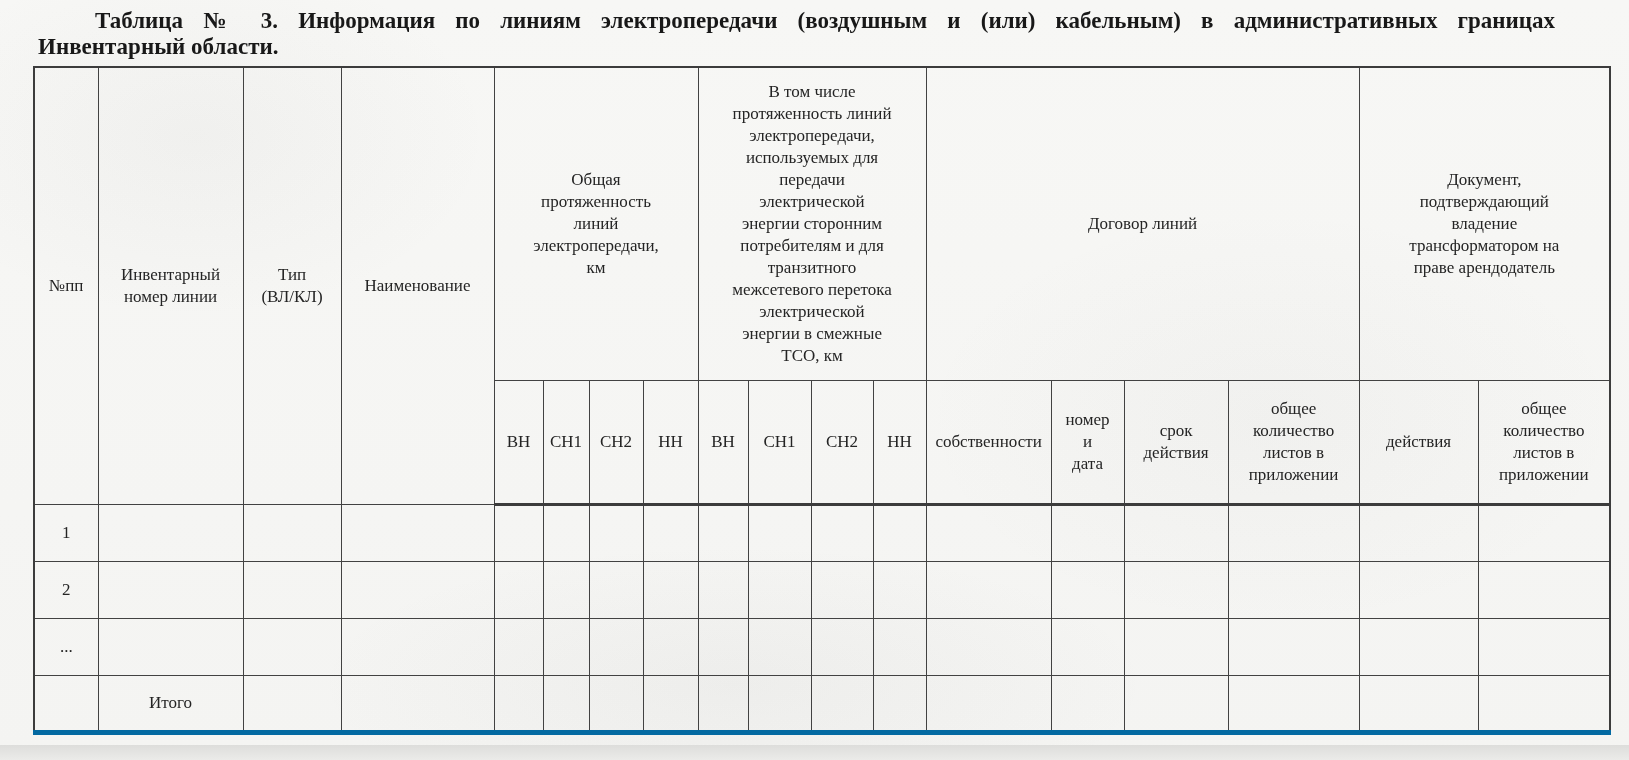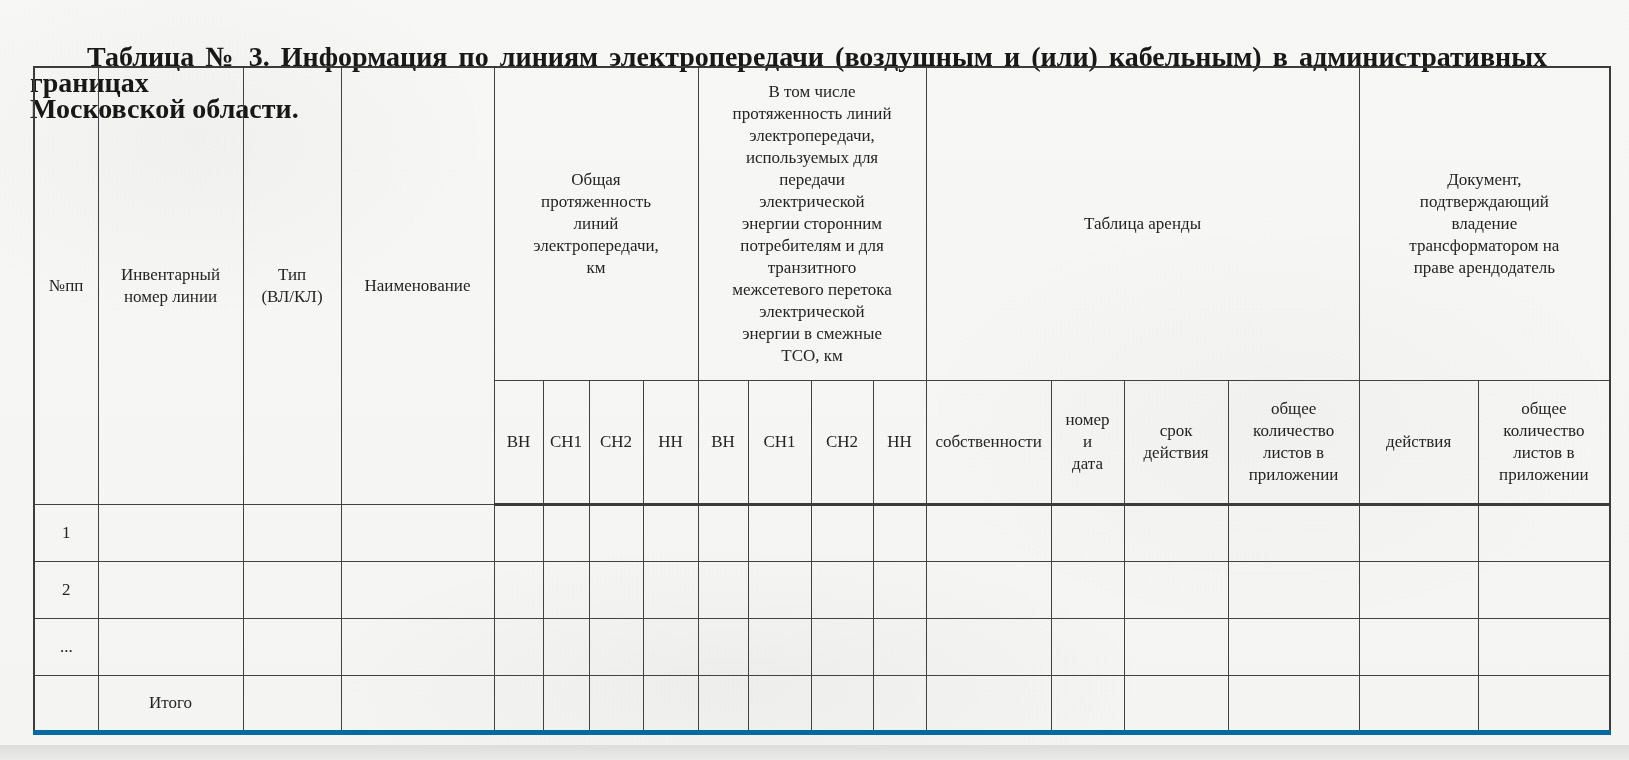--- a/index.html
+++ b/index.html
@@ -16,28 +16,27 @@
       radial-gradient(ellipse 420px 260px at 12% 18%, rgba(120,120,118,0.05), rgba(0,0,0,0) 70%),
       radial-gradient(ellipse 500px 300px at 78% 55%, rgba(120,120,118,0.04), rgba(0,0,0,0) 70%),
       radial-gradient(ellipse 600px 200px at 45% 90%, rgba(110,110,108,0.05), rgba(0,0,0,0) 70%),
       linear-gradient(#f7f7f5, #f4f4f2);
     font-family: "Liberation Serif", "DejaVu Serif", serif;
     color: #1f1f1f;
   }
 
   .title-block {
     position: absolute;
-    left: 30px;
+    left: 38px;
     top: 8px;
     width: 1517px;
     font-weight: bold;
-    font-size: 28px;
+    font-size: 23px;
     line-height: 26px;
     color: #181818;
-    margin-top: 36px;
   }
   .title-line-1 {
     text-align: justify;
     text-align-last: justify;
     text-indent: 57px;
     white-space: normal;
   }
   .title-line-2 {
     text-align: left;
   }
@@ -82,21 +81,21 @@
     width: 1629px;
     height: 15px;
     background: linear-gradient(#dddddb, #ebebe9);
   }
 </style>
 </head>
 <body>
 
 <div class="title-block">
   <div class="title-line-1">Таблица № 3. Информация по линиям электропередачи (воздушным и (или) кабельным) в административных границах</div>
-  <div class="title-line-2">Московской области.</div>
+  <div class="title-line-2">Инвентарный области.</div>
 </div>
 
 <table class="doc-table">
   <colgroup>
     <col style="width:64px">
       <col style="width:145px">
       <col style="width:98px">
       <col style="width:153px">
     <col style="width:49px">
       <col style="width:46px">
@@ -133,21 +132,21 @@
 используемых для
 передачи
 электрической
 энергии сторонним
 потребителям и для
 транзитного
 межсетевого перетока
 электрической
 энергии в смежные
 ТСО, км</td>
-    <td colspan="4" class="cell-lease">Таблица аренды</td>
+    <td colspan="4" class="cell-lease">Договор линий</td>
     <td colspan="2" class="cell-ownership-doc">Документ,
 подтверждающий
 владение
 трансформатором на
 праве арендодатель</td>
   </tr>
 
   <tr class="header-row-2">
     <td>ВН</td>
     <td>СН1</td>

